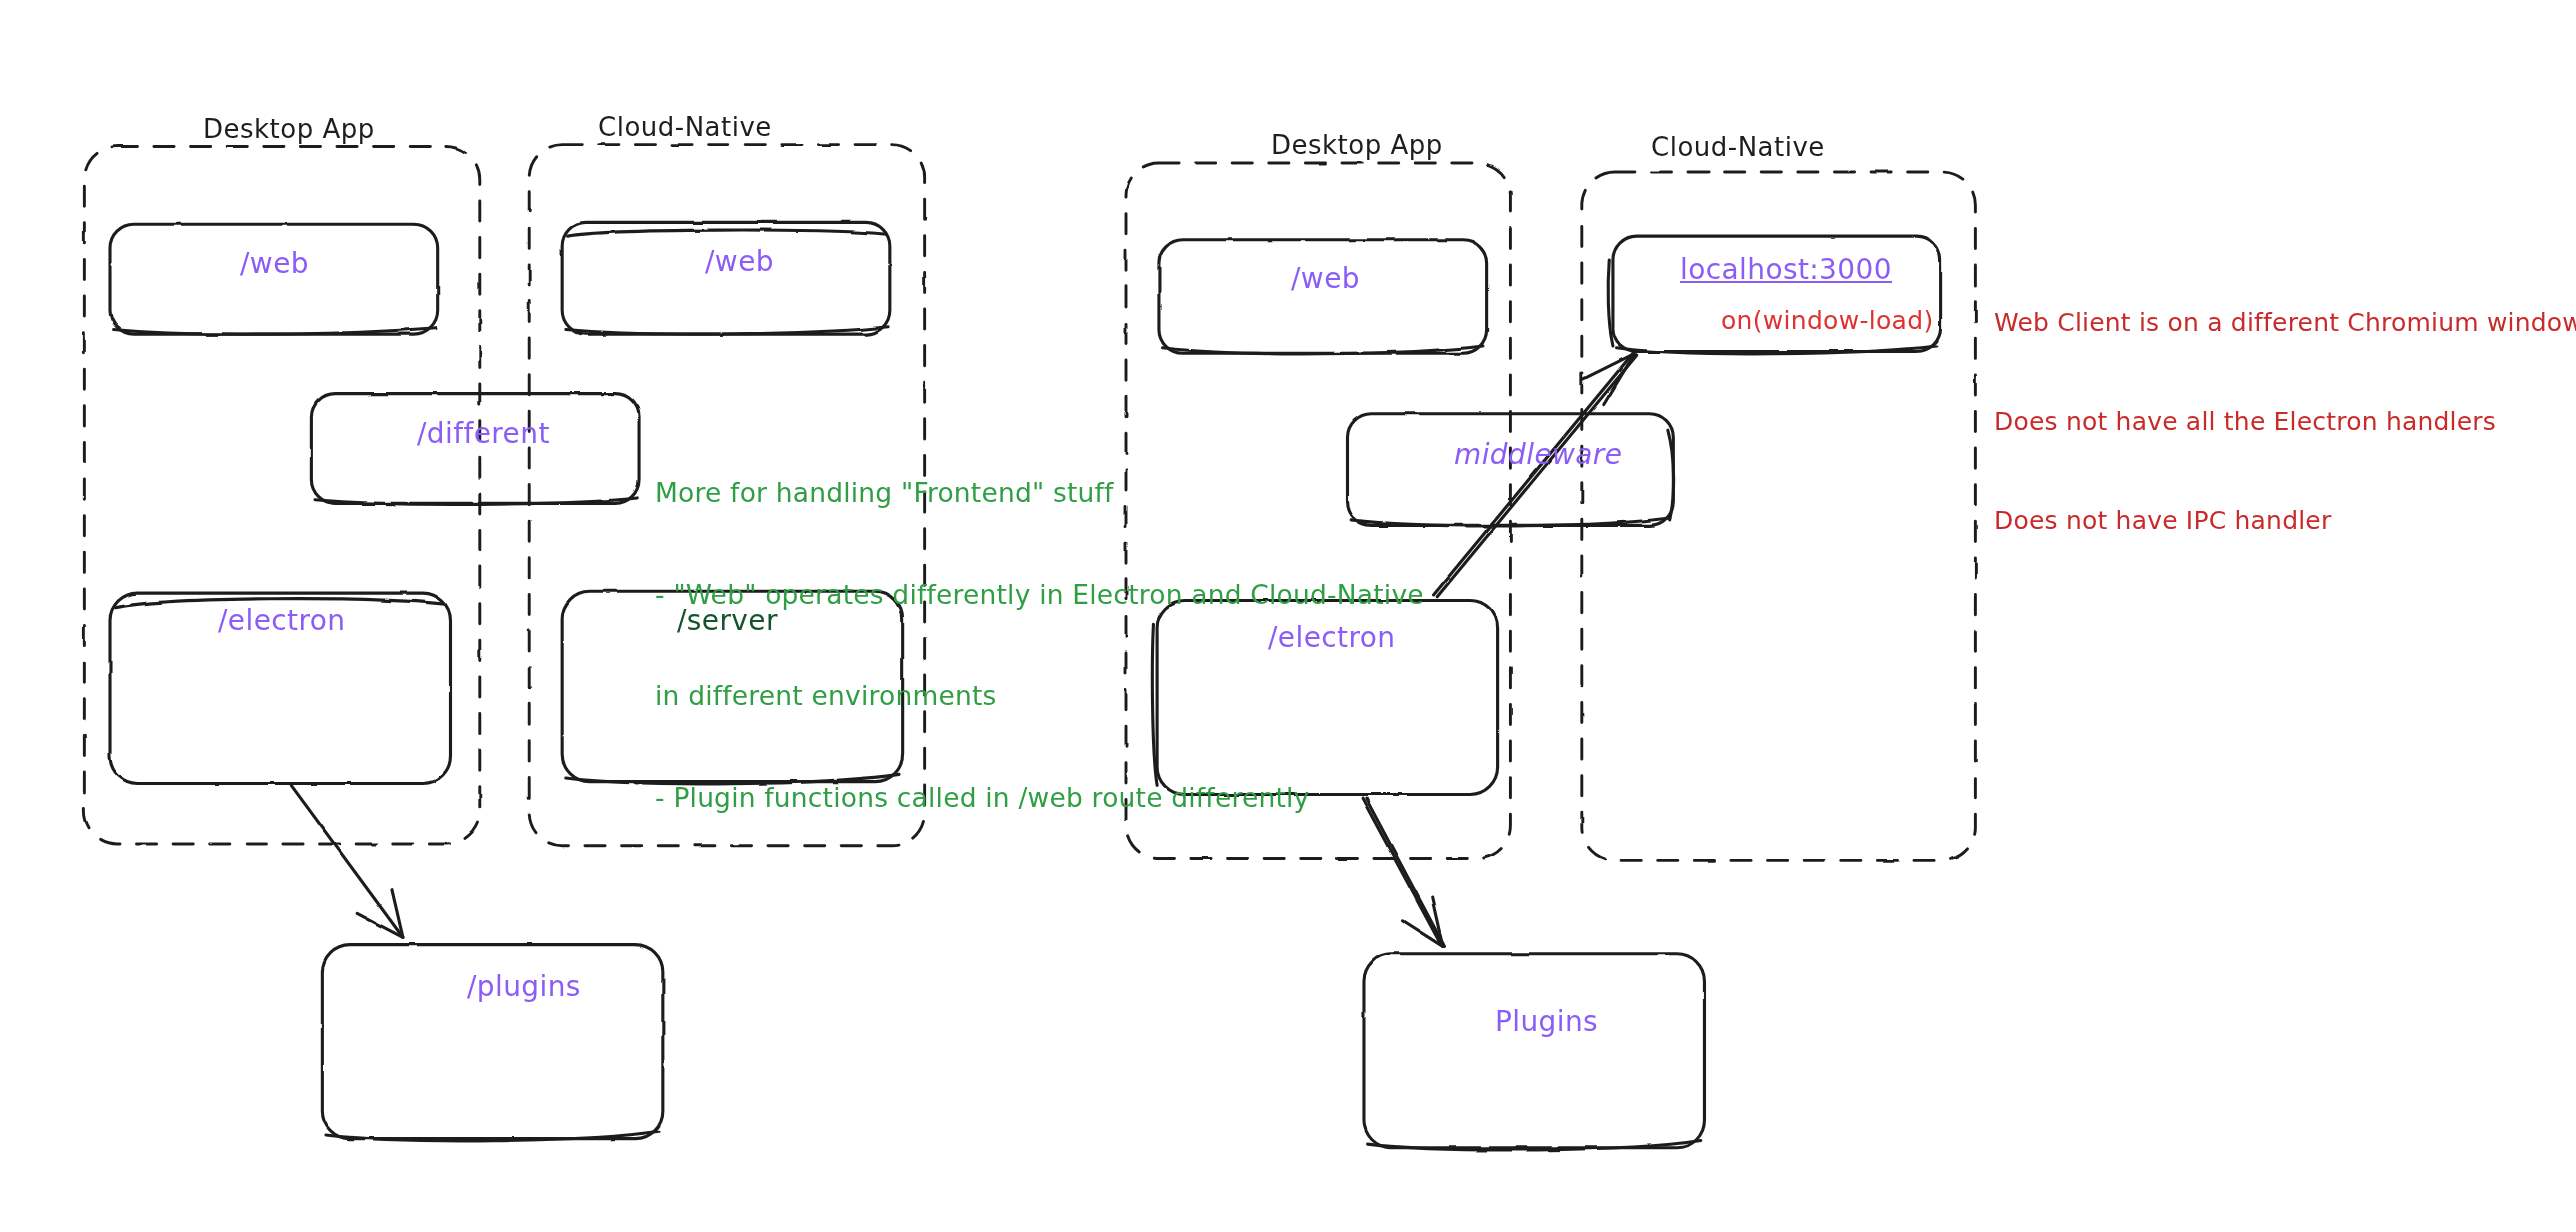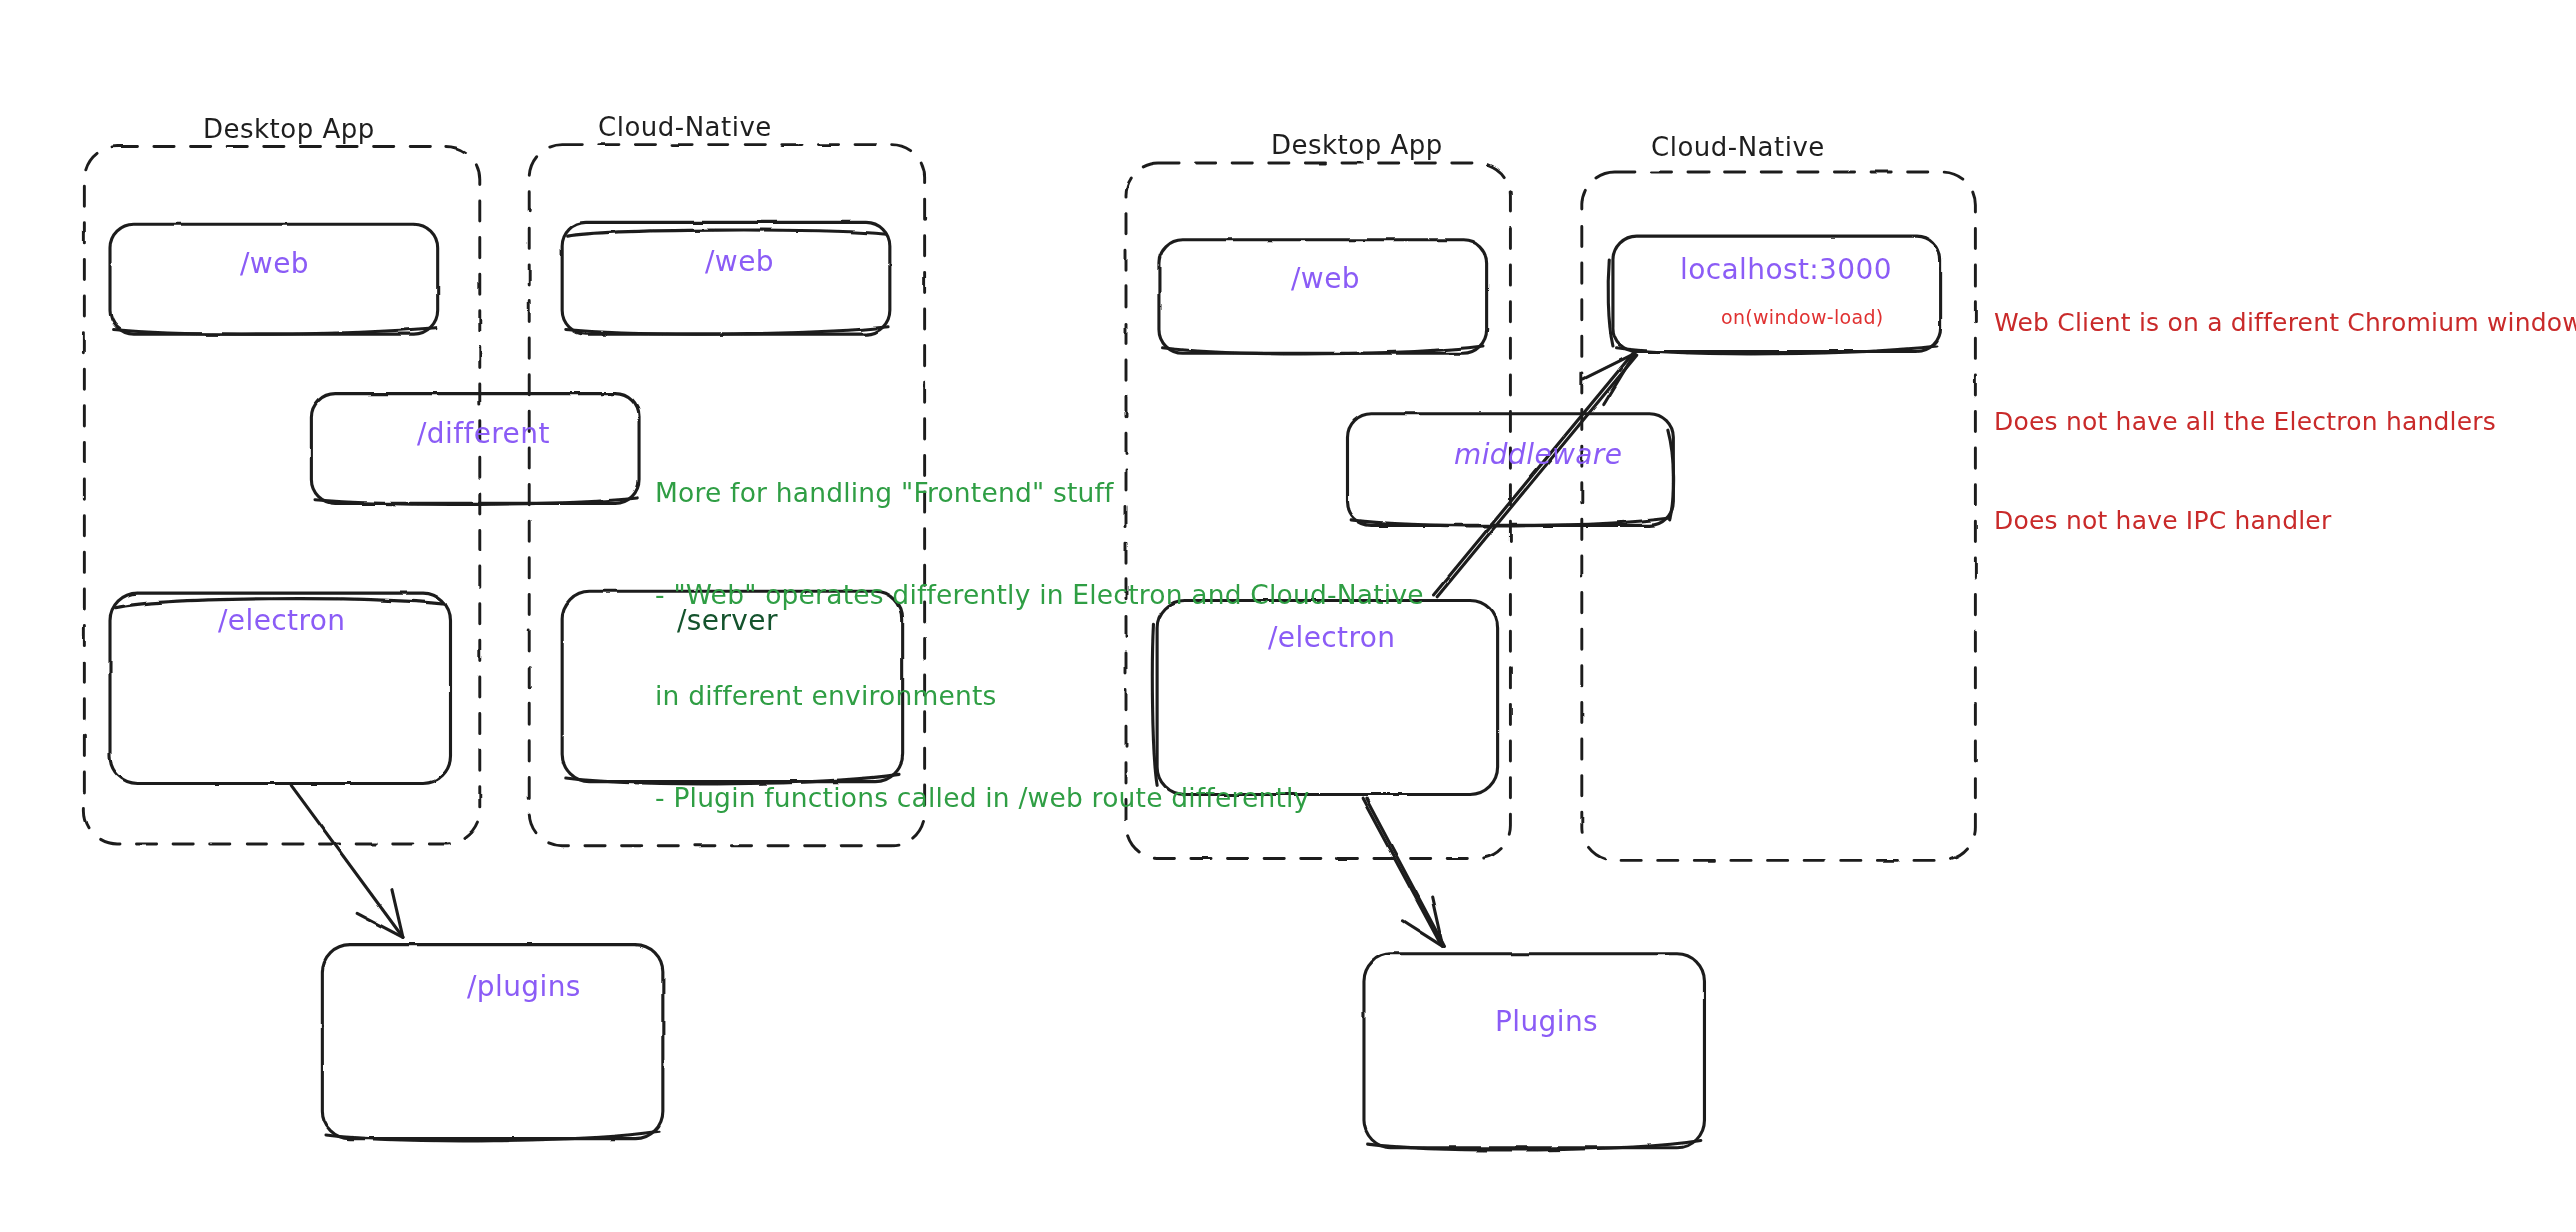--- a/index.html
+++ b/index.html
@@ -22,21 +22,21 @@
     position:absolute;
     font-family:"DejaVu Sans", sans-serif;
     font-size:28px;
     color:#8b5cf6;
     white-space:nowrap;
     letter-spacing:0.4px;
   }
   .node-sub{
     position:absolute;
     font-family:"DejaVu Sans", sans-serif;
-    font-size:19px;
+    font-size:25px;
     color:#e03131;
     white-space:nowrap;
     letter-spacing:0.3px;
   }
   .red-label{color:#14532d;}
   .annot{
     position:absolute;
     font-family:"DejaVu Sans", sans-serif;
     font-size:26.5px;
     line-height:1.28;
@@ -168,21 +168,21 @@
   <div class="node-label" style="left:705px;top:245px;">/web</div>
   <div class="node-label" style="left:417px;top:417px;">/different</div>
   <div class="node-label" style="left:218px;top:604px;">/electron</div>
   <div class="node-label red-label" style="left:677px;top:604px;">/server</div>
   <div class="node-label" style="left:427px;top:970px;margin-left:40px;">/plugins</div>
 
   <div class="grp-label" style="left:1271px;top:130px;">Desktop App</div>
   <div class="grp-label" style="left:1651px;top:132px;">Cloud-Native</div>
 
   <div class="node-label" style="left:1291px;top:262px;">/web</div>
-  <div class="node-label" style="left:1680px;top:253px;">localhost:3000</div>
+  <div class="node-label" style="left:1680px;top:253px;text-decoration:underline;">localhost:3000</div>
   <div class="node-sub" style="left:1721px;top:306px;">on(window-load)</div>
   <div class="node-label" style="left:1454px;top:438px;font-style:italic;">middleware</div>
   <div class="node-label" style="left:1268px;top:621px;">/electron</div>
   <div class="node-label" style="left:1495px;top:981px;margin-top:24px;">Plugins</div>
 
   <div class="annot green" style="left:655px;top:408px;">
     <div>More for handling "Frontend" stuff</div>
     <div>- "Web" operates differently in Electron and Cloud-Native</div>
     <div>in different environments</div>
     <div>- Plugin functions called in /web route differently</div>

